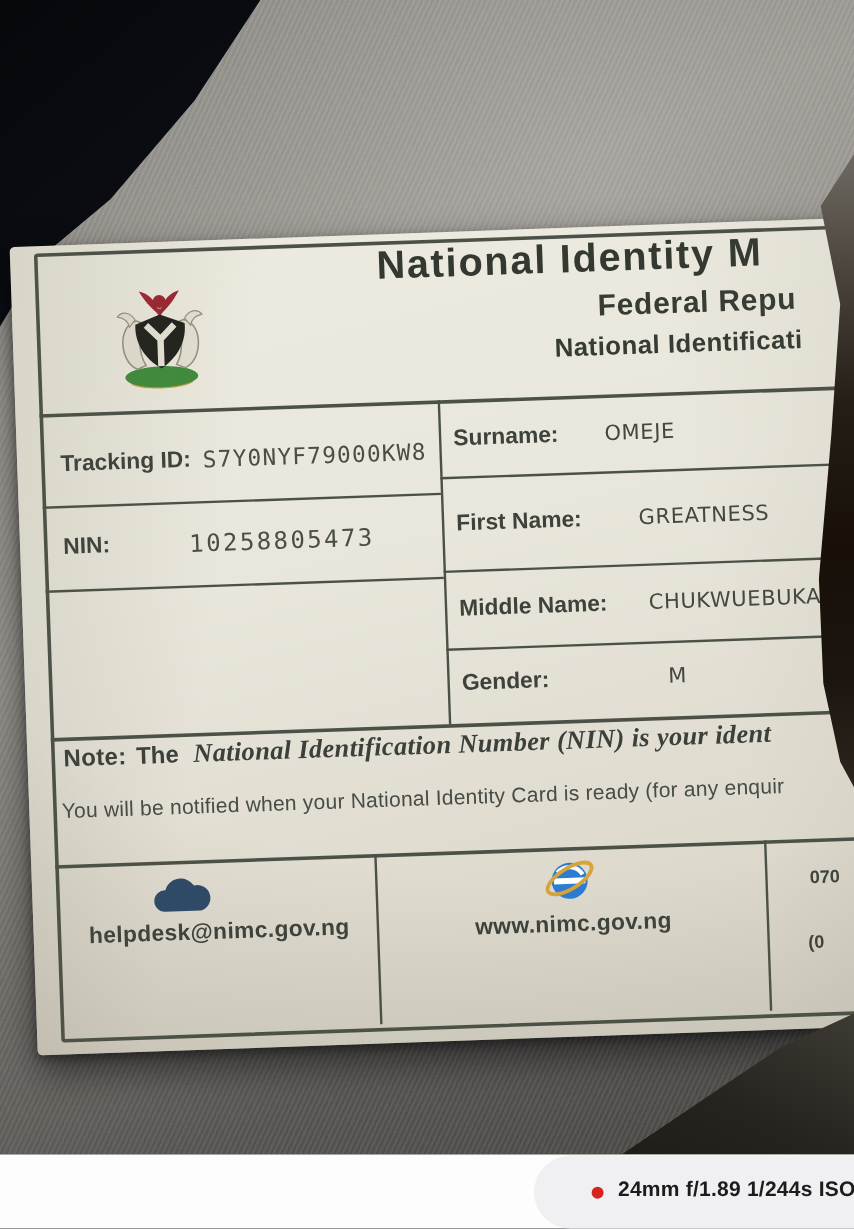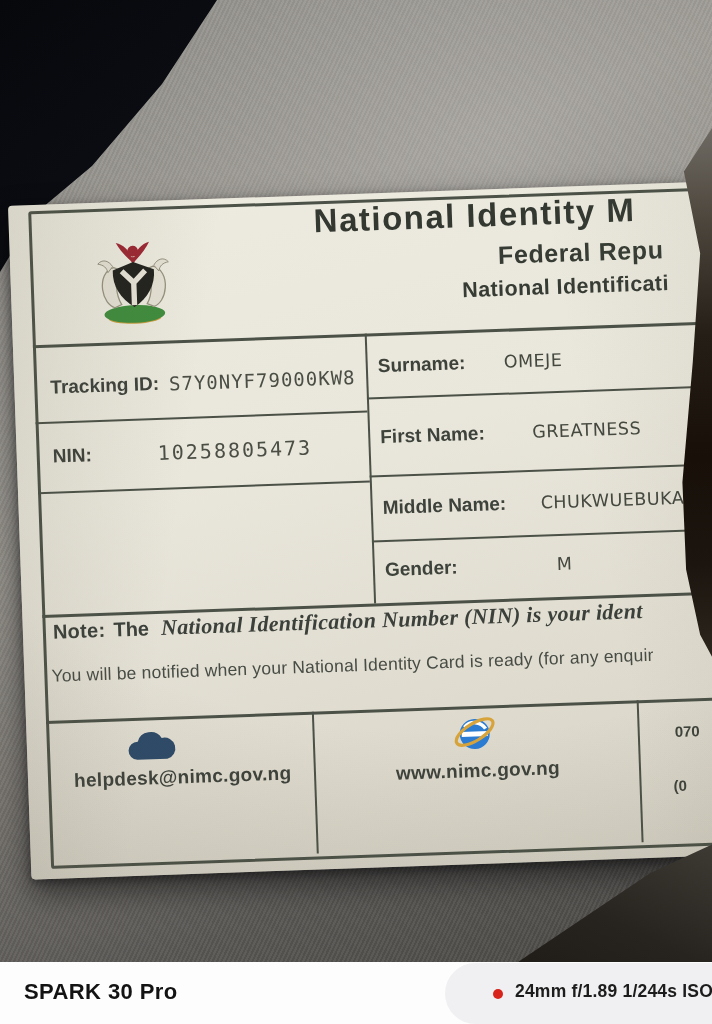--- a/index.html
+++ b/index.html
@@ -167,20 +167,19 @@
     <div class="fsmall" style="left:648px;top:540px;">070</div>
     <div class="fsmall" style="left:645px;top:594px;">(0</div>
 
     <div class="paper-shade"></div>
   </div>
 
   <div class="right-shadow"></div>
   <div class="br-shadow"></div>
 
   <div class="bar">
-    <div class="device">SPARK 30 Pro</div>
     <div class="pill">
       <span class="dot" id="recdot" style="background: rgb(216, 35, 29);"></span>
       <span class="caminfo">24mm f/1.89 1/244s ISO50</span>
     </div>
   </div>
 
 </div>
 
 </body></html>

